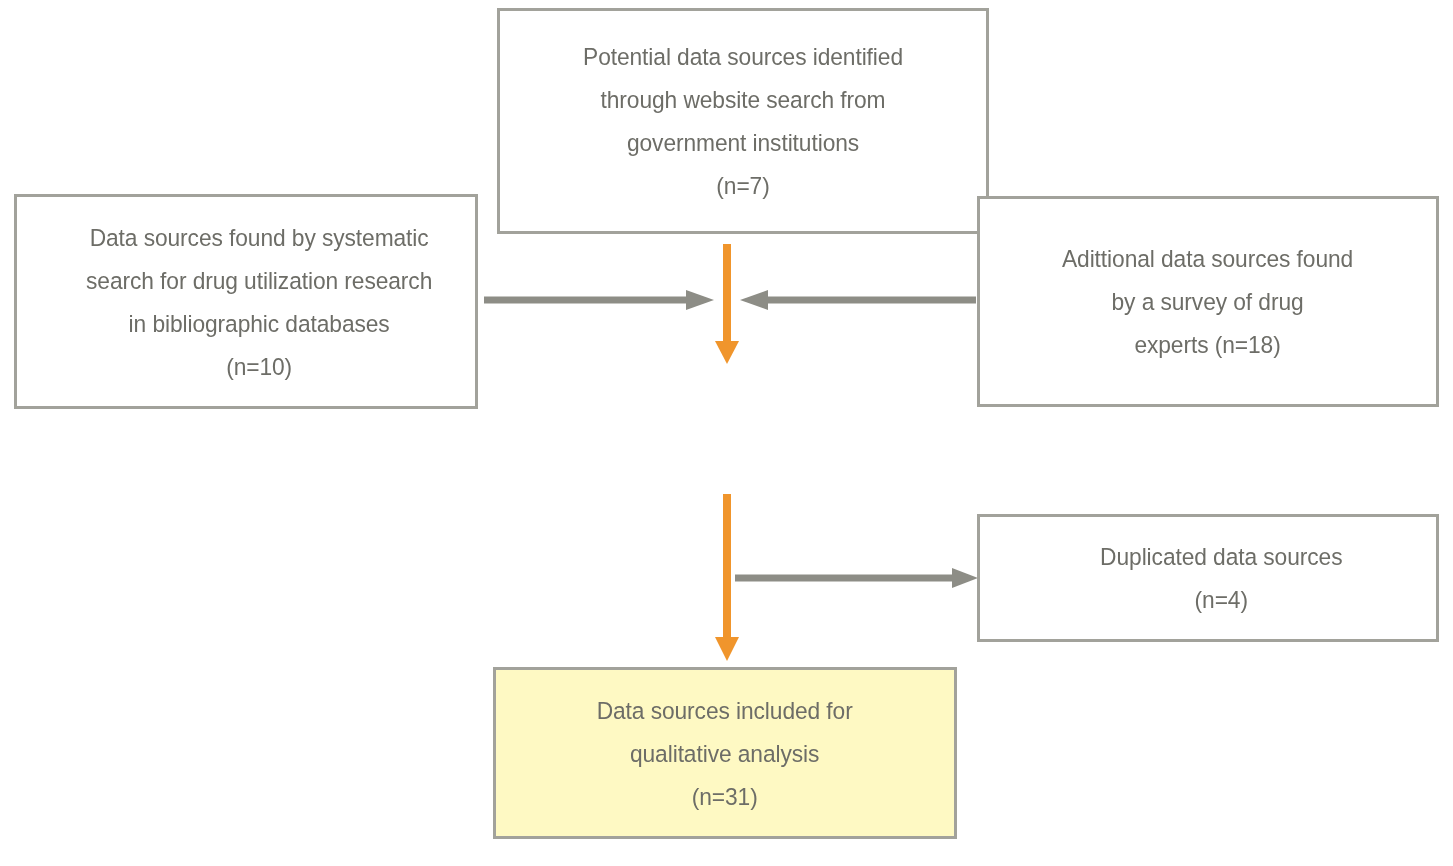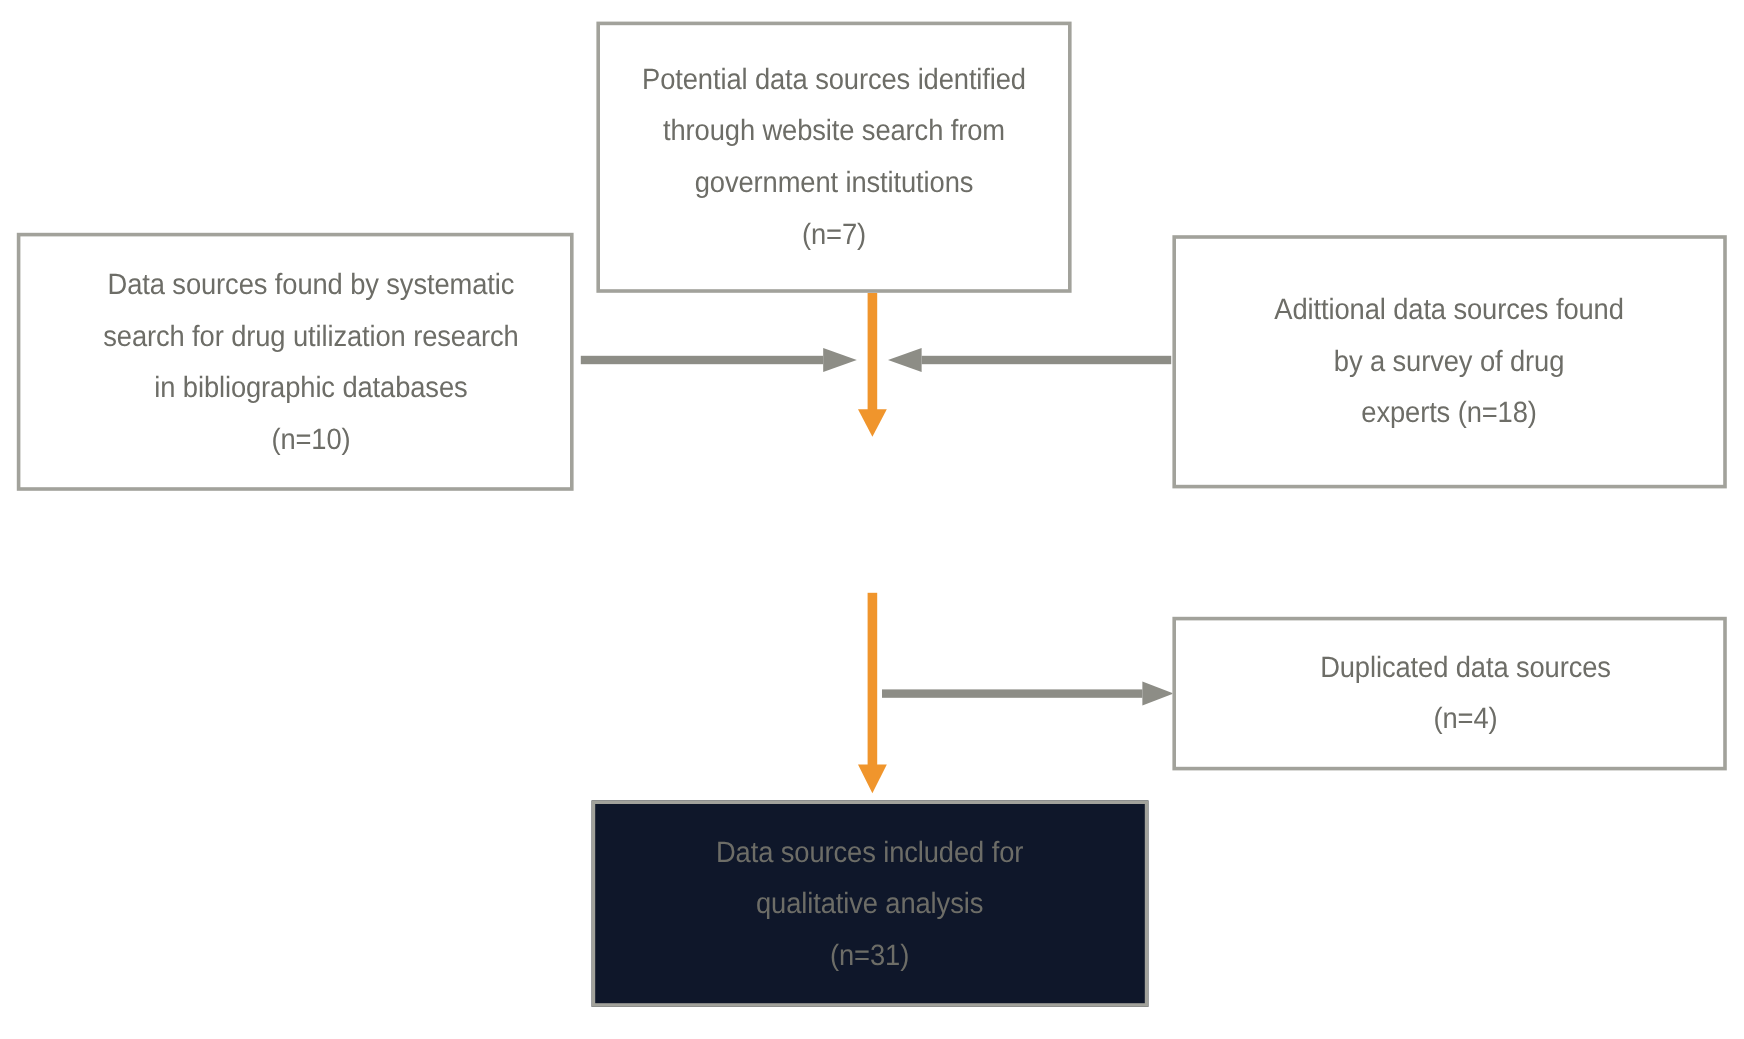--- a/index.html
+++ b/index.html
@@ -28,24 +28,24 @@
   .node .node-text {
     color: #6d6d67;
     font-size: 24.5px;
     line-height: 43px;
     letter-spacing: -0.1px;
     white-space: pre-line;
     padding: 0 10px;
     transform: scaleX(0.93);
   }
   .node.shaded {
-    background: #0f172a;
+    background: #fef9c3;
   }
   
-  #node-website   { left: 497px;  top: 18px;  width: 396px; height: 226px; }
+  #node-website   { left: 497px;  top: 8px;  width: 492px; height: 226px; }
   #node-systematic{ left: 14px;   top: 194px; width: 464px; height: 215px; padding-left: 27px; }
   #node-survey    { left: 977px;  top: 196px; width: 462px; height: 211px; }
   #node-screened  { left: 497px;  top: 366px; width: 460px; height: 128px; }
   #node-duplicated{ left: 977px;  top: 514px; width: 462px; height: 128px; padding-left: 27px; }
   #node-included  { left: 493px;  top: 667px; width: 464px; height: 172px; }
 
   
   #connectors {
     position: absolute;
     left: 0; top: 0;

